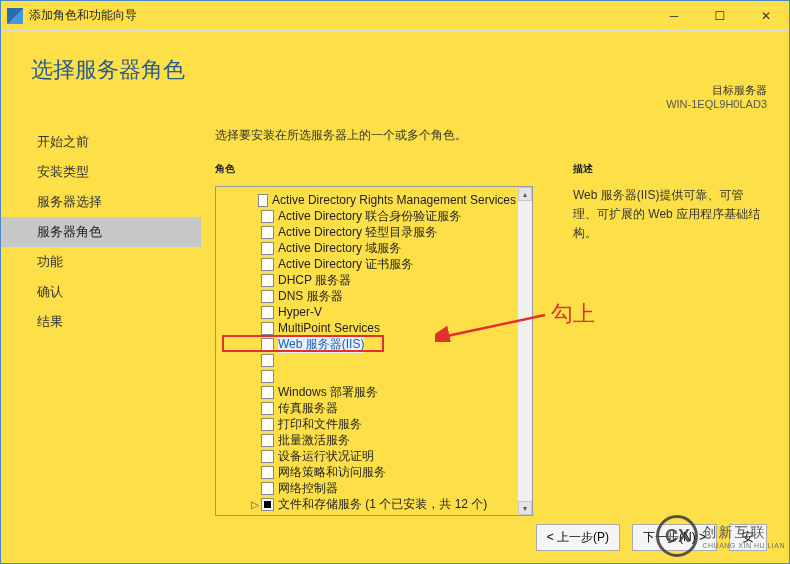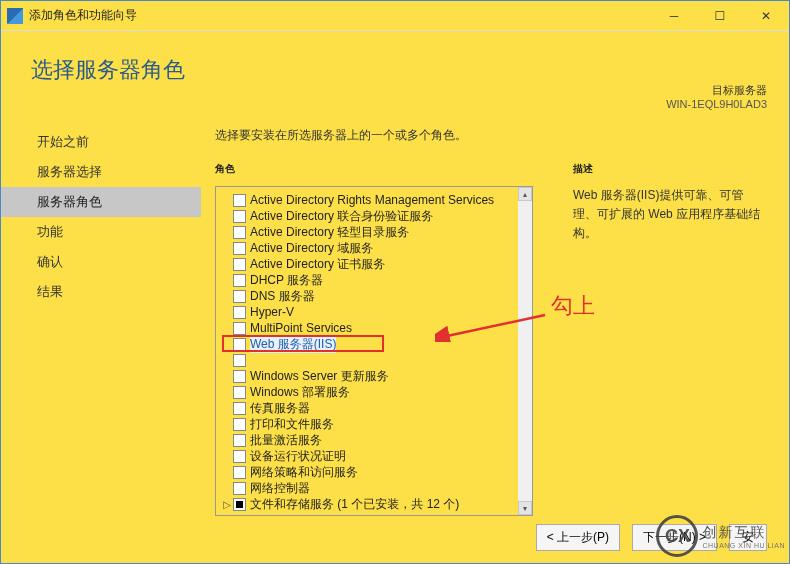--- a/index.html
+++ b/index.html
@@ -19,21 +19,21 @@
   .side-item { padding: 6px 12px 6px 36px; font-size:13px; color:#333; cursor:pointer;}
   .side-item.active { background:#c7c7c7; color:#222;}
   .content { position:absolute; left:214px; top:0; right:0; bottom:0; }
   .instruction { font-size:12px; color:#333; margin-bottom:18px;}
   .cols { display:flex; gap:38px;}
   .roles-col { width:320px;}
   .desc-col { width:190px;}
   .col-head { font-size:10px; font-weight:bold; color:#222; margin-bottom:10px;}
   .roles-box { border:1px solid #999; width:318px; height:330px; position:relative; }
   .roles-inner { position:absolute; top:3px; left:3px; right:14px; bottom:3px; overflow:hidden; padding:2px 2px;}
-  .role-row { display:flex; align-items:center; height:16px; font-size:12px; color:#222; white-space:nowrap;}
+  .role-row { display:flex; align-items:center; height:16px; font-size:12px; color:#222; white-space:nowrap;margin-left:28px;}
   .exp { width:12px; text-align:center; color:#555; font-size:10px; cursor:pointer;}
   .chk { width:13px; height:13px; border:1px solid #888; margin:0 4px 0 0; display:inline-block; cursor:pointer; position:relative; background:#fff;}
   .chk.filled::after{content:""; position:absolute; top:2px; left:2px; right:2px; bottom:2px; background:#000;}
   .role-label { }
   .scrollbar-v { position:absolute; top:0; right:0; bottom:0; width:14px; background:#f0f0f0;}
   .sb-btn { height:14px; background:#e4e4e4; border:1px solid #c8c8c8; display:flex; align-items:center; justify-content:center; font-size:8px; color:#555; cursor:pointer;}
   .sb-track { position:absolute; top:14px; bottom:14px; left:0; right:0;}
   .desc-text { font-size:12px; color:#333; line-height:1.6;}
   .highlight-box { position:absolute; border:2px solid #e03030; pointer-events:none;}
   .annotation { position:absolute; font-size:22px; color:#e03030; font-family:"KaiTi","STKaiti",serif;}
@@ -63,20 +63,21 @@
   <div class="body-area">
     <div class="page-title">选择服务器角色</div>
     <div class="target-box">
       <div class="lbl">目标服务器</div>
       <div>WIN-1EQL9H0LAD3</div>
     </div>
 
     <div class="main-row">
       <div class="sidebar">
         <div class="side-item">开始之前</div>
+        <div class="side-item">安装类型</div>
         <div class="side-item">服务器选择</div>
         <div class="side-item active">服务器角色</div>
         <div class="side-item">功能</div>
         <div class="side-item">确认</div>
         <div class="side-item">结果</div>
       </div>
 
       <div class="content">
         <div class="instruction">选择要安装在所选服务器上的一个或多个角色。</div>
         <div class="cols">
@@ -134,21 +135,20 @@
                     <span class="chk"></span>
                     <span class="role-label" style="color: rgb(26, 95, 176); background: rgb(232, 240, 251);">Web 服务器(IIS)</span>
                   </div>
                   <div class="role-row">
                     <span class="exp"></span>
                     <span class="chk"></span>
                   </div>
                   <div class="role-row">
                     <span class="exp"></span>
                     <span class="chk"></span>
-                    <span class="role-label">Windows Server 更新服务</span>
                   </div>
                   <div class="role-row">
                     <span class="exp"></span>
                     <span class="chk"></span>
                     <span class="role-label">Windows 部署服务</span>
                   </div>
                   <div class="role-row">
                     <span class="exp"></span>
                     <span class="chk"></span>
                     <span class="role-label">传真服务器</span>
@@ -191,21 +191,21 @@
               </div>
               <div class="highlight-box" style="top:148px; left:6px; width:162px; height:17px;"></div>
             </div>
           </div>
           <div class="desc-col">
             <div class="col-head">描述</div>
             <div class="desc-text">Web 服务器(IIS)提供可靠、可管理、可扩展的 Web 应用程序基础结构。</div>
           </div>
         </div>
 
-        <div class="annotation" style="top:164px; left:336px;">勾上</div>
+        <div class="annotation" style="top:172px; left:336px;">勾上</div>
         <svg class="arrow" style="top:185px; left:220px;" width="120" height="30">
           <defs>
               <marker id="ah" markerWidth="10" markerHeight="8" refX="1" refY="4" orient="auto">
                 <polygon points="0 0, 10 4, 0 8" fill="#e03030"></polygon>
               </marker>
             </defs>
           <line x1="110" y1="3" x2="12" y2="24" stroke="#e03030" stroke-width="2.5" marker-end="url(#ah)"></line>
         </svg>
       </div>
     </div>

